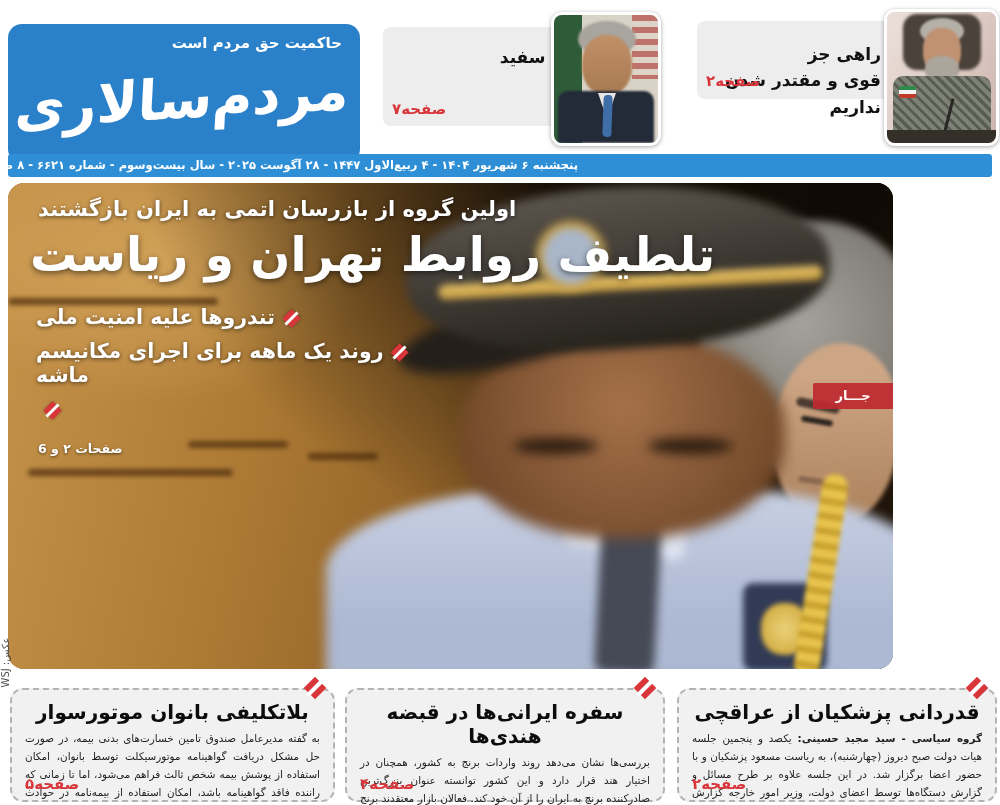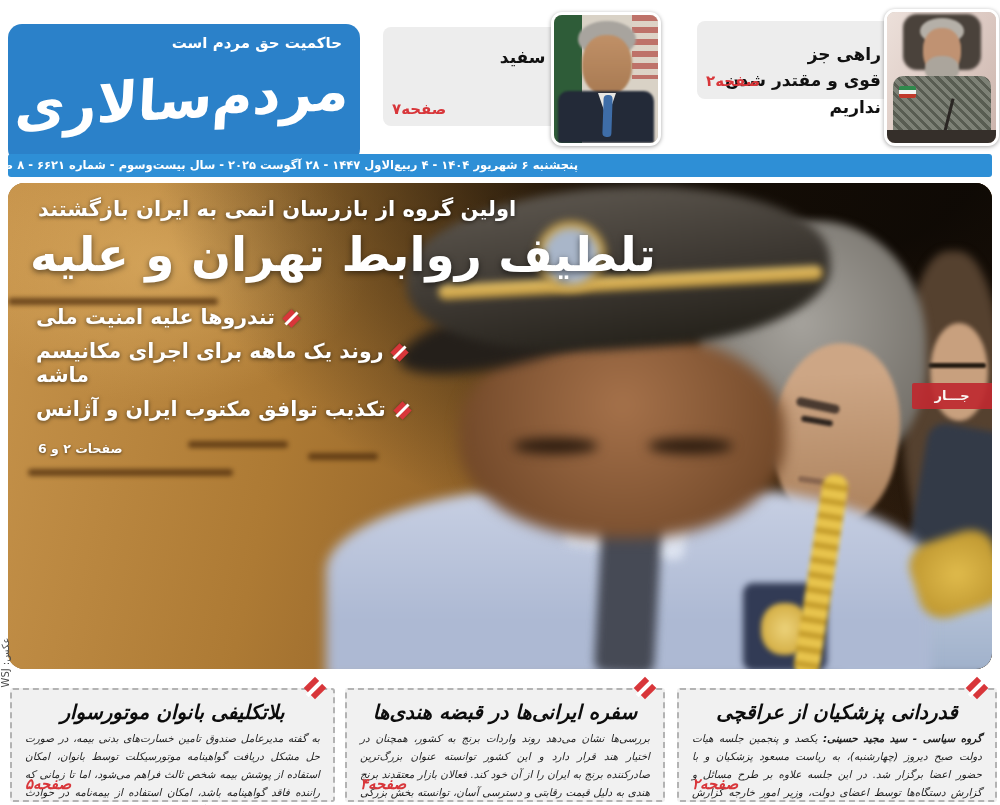--- a/index.html
+++ b/index.html
@@ -22,21 +22,21 @@
                   font-weight:bold;direction:rtl;text-align:right;white-space:nowrap;}
 
   
   .card{background:#ededed;border-radius:8px;}
   .card-head{font-size:17px;font-weight:bold;color:#111;line-height:1.55;}
   .pagelab{color:#d8363a;font-weight:bold;font-size:15px;direction:rtl;}
   .miniphoto{border:3px solid #fff;border-radius:11px;overflow:hidden;
              box-shadow:0 1px 4px rgba(0,0,0,.35);background:#cfc6ba;}
 
   
-  .leadphoto{left:8px;top:183px;width:984px;height:486px;border-radius:16px;overflow:hidden;background:#9a6a2c;}
+  .leadphoto{left:8px;top:183px;width:885px;height:486px;border-radius:16px;overflow:hidden;background:#9a6a2c;}
   .ph{position:absolute;}
   .base{inset:0;background:linear-gradient(102deg,#c6934b 0%,#ad7a34 30%,#96662a 48%,#6b441b 68%,#33200f 86%,#1d130a 100%);}
   .glowTL{left:-60px;top:-60px;width:420px;height:280px;border-radius:50%;
           background:radial-gradient(closest-side,rgba(232,186,110,.55),transparent);}
   .darkTR{inset:0;background:radial-gradient(ellipse at 80% -12%,rgba(12,8,4,.92) 18%,rgba(12,8,4,.45) 38%,transparent 58%);}
   .slat{background:#53310f;border-radius:4px;filter:blur(2.5px);opacity:.8;height:7px;}
   .figure div{position:absolute;}
   
   .g-cap{left:398px;top:4px;width:424px;height:162px;background:linear-gradient(175deg,#5a544c 8%,#3c3731 55%,#232019 95%);
          border-radius:48% 52% 42% 46%;transform:rotate(-4deg);filter:blur(5px);}
@@ -94,21 +94,21 @@
                   transform:rotate(-90deg);}
   .pageslab{left:30px;top:258px;color:#fff;font-size:12.5px;font-weight:bold;
             text-shadow:0 1px 3px rgba(0,0,0,.6);}
   .watermark{right:0;top:200px;width:80px;height:26px;background:#bf2a30;color:#fff;font-size:13px;
              font-weight:bold;text-align:center;line-height:26px;opacity:.92;border-radius:2px 0 0 2px;
              letter-spacing:1px;direction:rtl;}
   .credit{left:-29px;top:656px;width:70px;height:13px;transform:rotate(-90deg);color:#4a4a4a;
           font-size:10px;text-align:center;direction:rtl;}
 
   
-  .sbox{top:688px;height:110px;background:#f1f1f1;border:2px dashed #b3b3b3;border-radius:3px;font-style:italic;}
+  .sbox{top:688px;height:110px;background:#f1f1f1;border:2px dashed #b3b3b3;border-radius:13px;}
   .sbox .ribbon{position:absolute;right:10px;top:-10px;width:16px;height:16px;background:#d8363a;
                 transform:rotate(45deg);}
   .sbox .ribbon::after{content:'';position:absolute;left:-3px;top:6px;width:22px;height:4px;background:#fff;
                 transform:rotate(-90deg);}
   .sbox h2{margin:10px 14px 0;text-align:center;font-size:20px;font-weight:bold;color:#0c0c0c;
            direction:rtl;line-height:1.2;}
   .sbox .body{margin:6px 13px 0;font-size:10.4px;line-height:1.72;color:#1d1d1d;}
   .sbox .body b{font-weight:bold;}
   .sbox .pagelab{position:absolute;left:13px;bottom:7px;}
 
@@ -220,25 +220,25 @@
       <div class="g-cap"></div>
       <div class="g-band"></div>
       <div class="g-badge"></div>
       <div class="g-patch"></div>
       <div class="g-star"></div>
       <div class="g-cord"></div>
       <div class="g-gold2"></div>
     </div>
 
     <div class="ph kicker rtl-l">اولین گروه از بازرسان اتمی به ایران بازگشتند</div>
-    <div class="ph headline rtl-l">تلطیف روابط تهران و علیه</div>
+    <div class="ph headline rtl-l">تلطیف روابط تهران و ریاست</div>
     <div class="ph bullets rtl-l">
       <div class="bullet-line"><span class="diamond"></span><span>تندروها علیه امنیت ملی</span></div>
       <div class="bullet-line"><span class="diamond"></span><span>روند یک ماهه برای اجرای مکانیسم ماشه</span></div>
-      <div class="bullet-line"><span class="diamond"></span><span>تکذیب توافق مکتوب ایران و آژانس</span></div>
+      <div class="bullet-line"><span class="diamond"></span></div>
     </div>
     <div class="ph pageslab">صفحات ۲ و 6</div>
     <div class="ph watermark">جـــار</div>
   </div>
 
   <div class="abs credit">عکس: WSJ</div>
 
   <div class="abs sbox" style="left:10px;width:321px;">
     <span class="ribbon"></span>
     <h2>بلاتکلیفی بانوان موتورسوار</h2>

